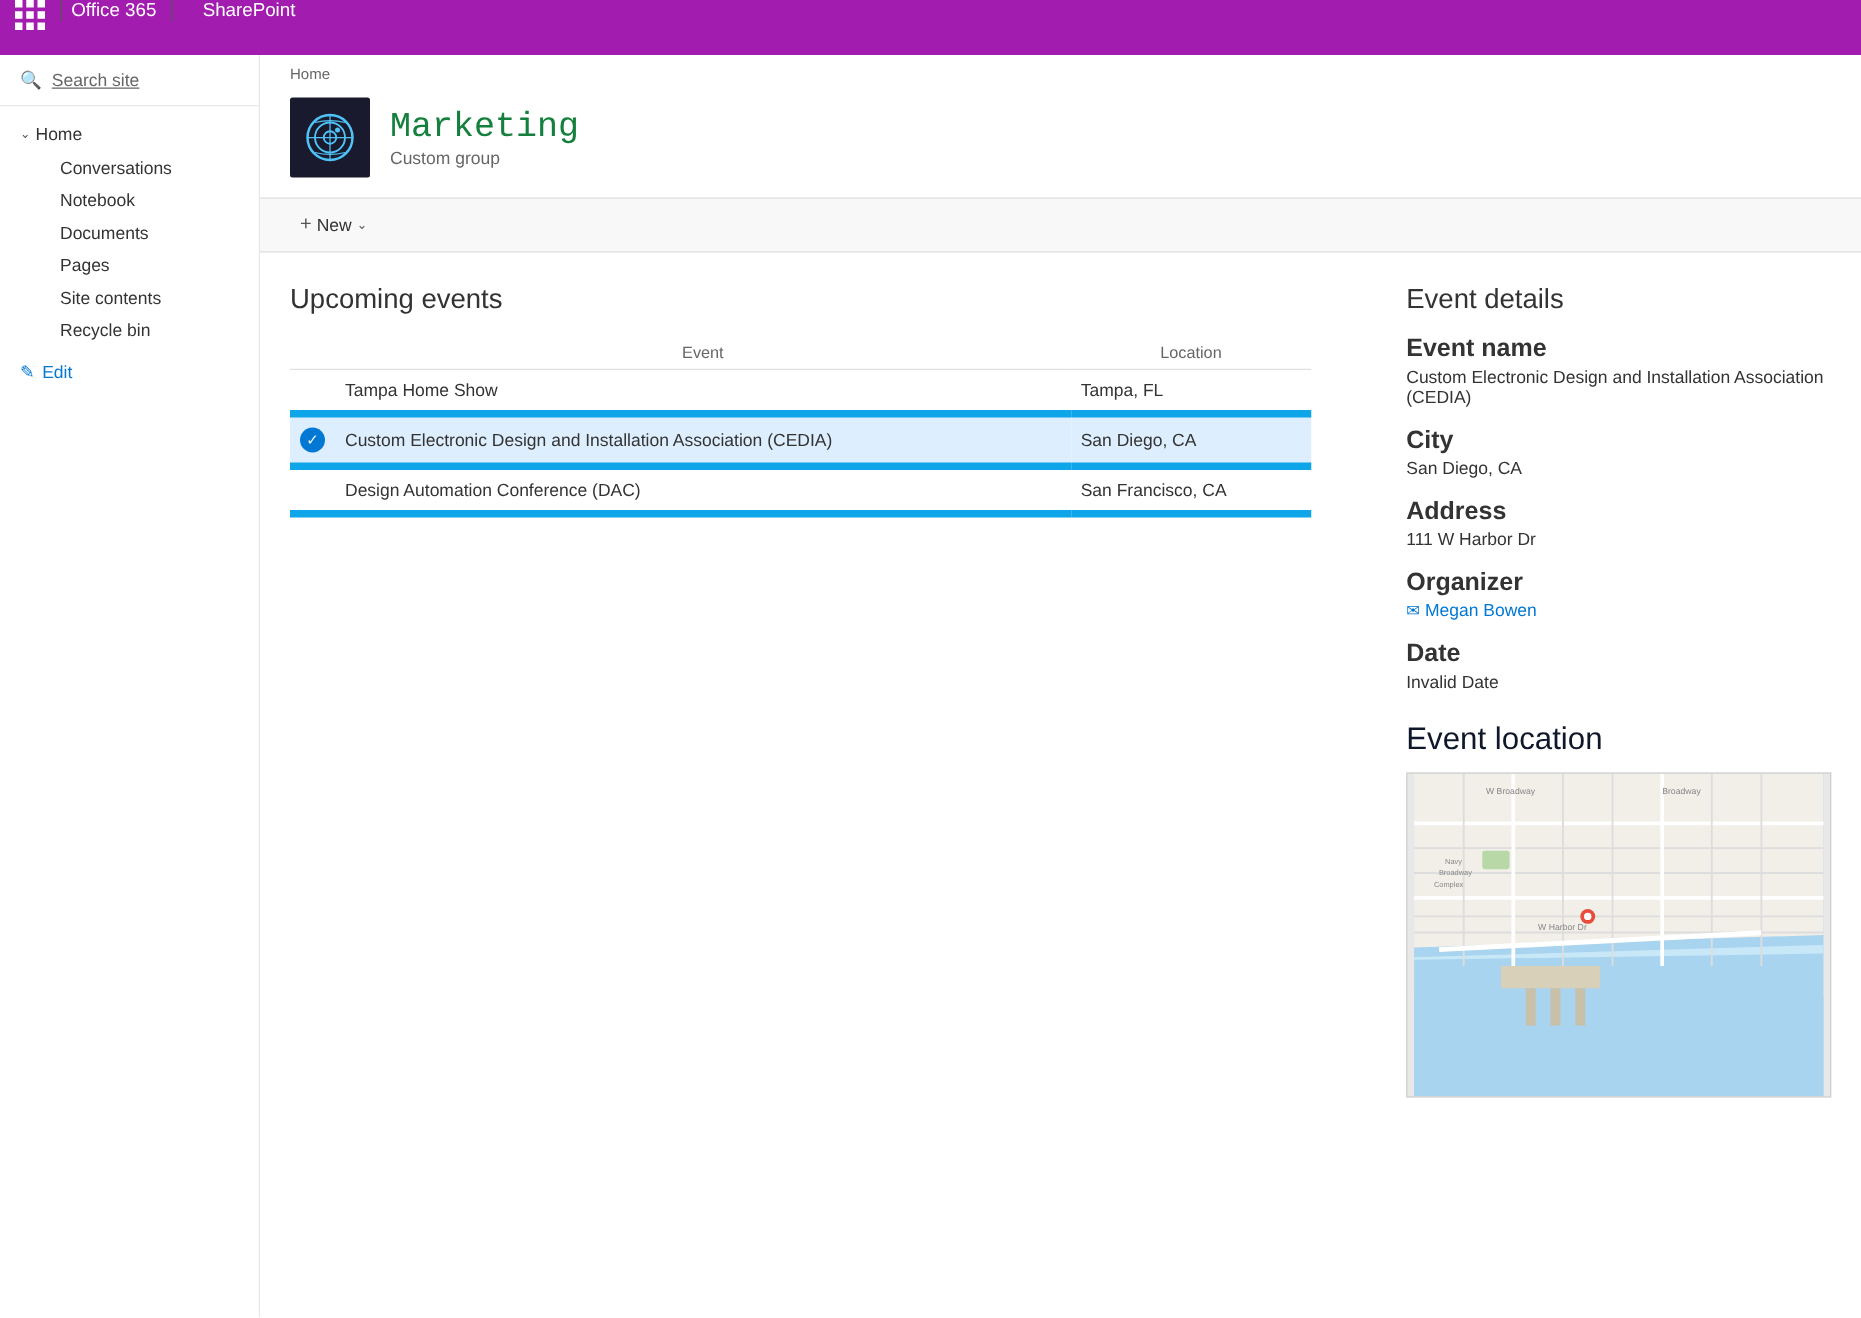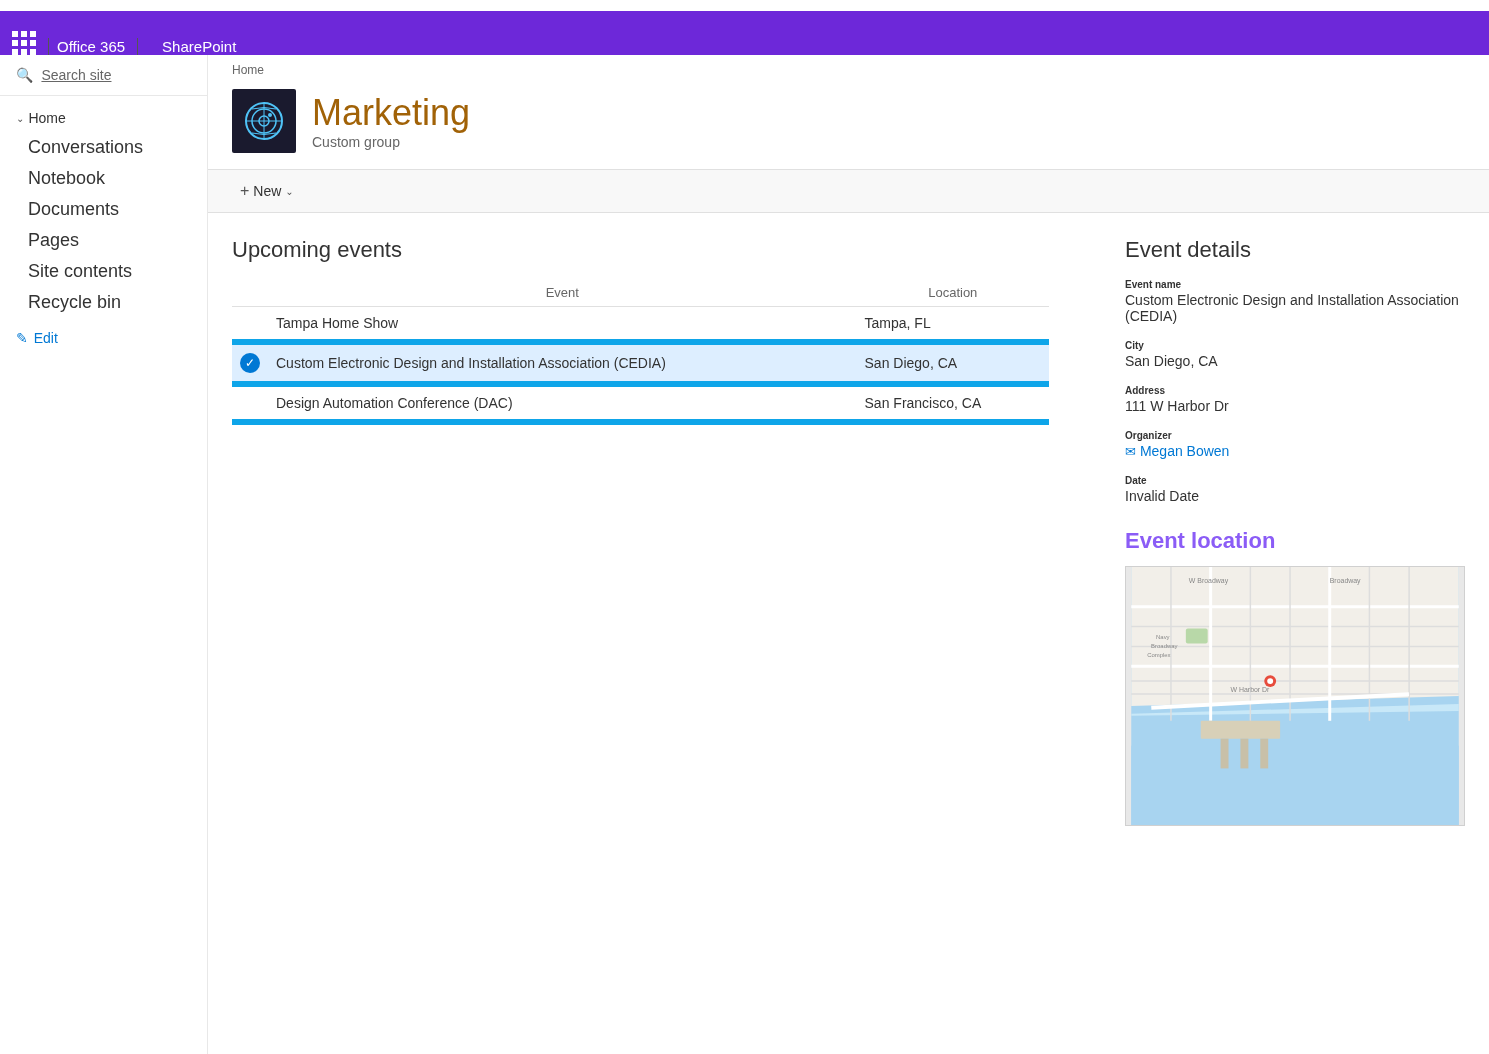--- a/index.html
+++ b/index.html
@@ -1,27 +1,26 @@
 <!DOCTYPE html>
 <html><head>
   <meta charset="utf-8">
   <style>
     * { box-sizing: border-box; margin: 0; padding: 0; }
     body { font-family: 'Segoe UI', Arial, sans-serif; font-size: 14px; color: #333; background: #fff; display: flex; flex-direction: column; height: 100vh; }
 
     
     .topbar {
-      background: #6d28d9;
+      background: #a21caf;
       height: 44px;
       display: flex;
-      align-items: flex-end;
+      align-items: flex-start;
       padding: 0 12px;
       gap: 12px;
       flex-shrink: 0;
-      margin-top: 11px;
     }
     .topbar-waffle {
       display: grid;
       grid-template-columns: repeat(3, 6px);
       grid-template-rows: repeat(3, 6px);
       gap: 3px;
       cursor: pointer;
     }
     .topbar-waffle span {
       width: 6px;
@@ -93,24 +92,24 @@
     .sidebar-item.home-item {
       display: flex;
       align-items: center;
       gap: 4px;
     }
     .sidebar-item .chevron {
       font-size: 10px;
       color: #555;
     }
     .sidebar-sub-item {
-      padding-left: 28px;
+      padding-left: 48px;
       padding-top: 5px;
       padding-bottom: 5px;
-      font-size: 18px;
+      font-size: 14px;
       color: #333;
       cursor: pointer;
     }
     .sidebar-edit {
       display: flex;
       align-items: center;
       padding: 8px 16px;
       gap: 6px;
       cursor: pointer;
       color: #0078d4;
@@ -152,23 +151,24 @@
       justify-content: center;
       flex-shrink: 0;
       border-radius: 2px;
     }
     .site-logo svg {
       width: 40px;
       height: 40px;
     }
     .site-title-group {}
     .site-title {
-      font-size: 36px;
+      font-size: 28px;
       font-weight: 300;
-      color: #a16207;
+      color: #15803d;
+      font-family: Liberation Mono, monospace;
     }
     .site-subtitle {
       font-size: 14px;
       color: #666;
     }
 
     
     .toolbar {
       background: #f8f8f8;
       border-top: 1px solid #e0e0e0;
@@ -264,21 +264,21 @@
     .detail-title {
       font-size: 22px;
       font-weight: 300;
       color: #333;
       margin-bottom: 16px;
     }
     .detail-field {
       margin-bottom: 16px;
     }
     .detail-field-label {
-      font-size: 10px;
+      font-size: 20px;
       font-weight: 600;
       color: #333;
       margin-bottom: 2px;
     }
     .detail-field-value {
       font-size: 14px;
       color: #333;
     }
     .detail-field-link {
       display: flex;
@@ -287,23 +287,23 @@
       color: #0078d4;
       text-decoration: none;
       font-size: 14px;
     }
     .mail-icon {
       font-size: 13px;
     }
 
     
     .event-location-title {
-      font-size: 22px;
-      font-weight: 700;
-      color: #8b5cf6;
+      font-size: 25px;
+      font-weight: 400;
+      color: #0f172a;
       margin-top: 24px;
       margin-bottom: 12px;
     }
     .map-container {
       width: 100%;
       height: 260px;
       background: #e8e8e8;
       position: relative;
       overflow: hidden;
       border: 1px solid #d0d0d0;

